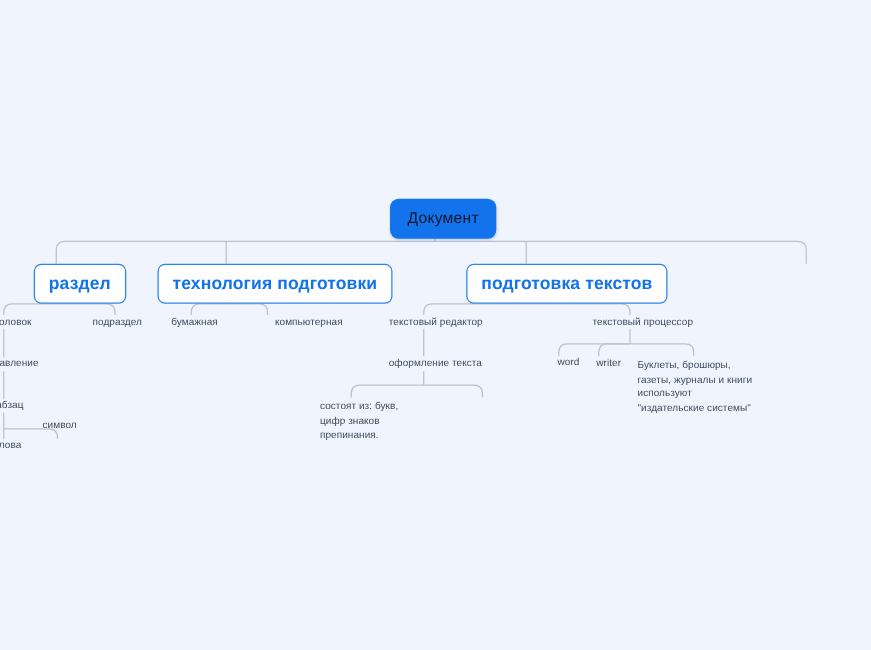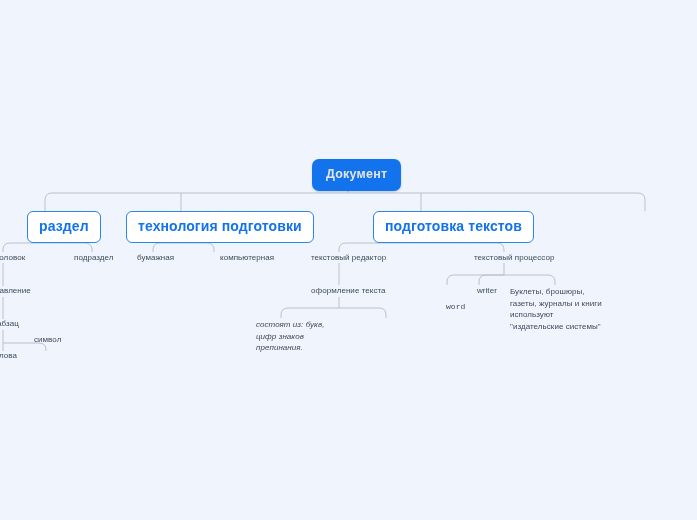--- a/index.html
+++ b/index.html
@@ -26,22 +26,22 @@
     pointer-events: none;
   }
   .node {
     position: absolute;
     white-space: nowrap;
     line-height: 1.25;
   }
   
   .node.root {
     background: #1273ed;
-    color: #e5e5e5;
-    font-weight: bold;
+    color: #0f172a;
+    font-weight: normal;
     font-size: 12.5px;
     border-radius: 7px;
     padding: 8px 14px;
     letter-spacing: .2px;
     box-shadow: 0 1px 2px rgba(30,90,170,.25);
   }
   
   .node.main {
     background: #ffffff;
     color: #1273ed;
@@ -144,22 +144,22 @@
   <div class="node plain" style="left:-8px; top:286px;">главление</div>
 
   <div class="node plain" style="left:-3px; top:319px;">абзац</div>
 
   <div class="node plain" style="left:-5px; top:351px;">слова</div>
 
   <div class="node plain" style="left:34px; top:335px;">символ</div>
 
   <div class="node plain" style="left:311px; top:286px;">оформление текста</div>
 
-  <div class="node plain multi" style="left:256px; top:319px; width:72px;font-style:italic;">состоят из: букв, цифр знаков препинания.</div>
+  <div class="node plain multi" style="left:256px; top:319px; width:72px;">состоят из: букв, цифр знаков препинания.</div>
 
 
-  <div class="node plain" style="left:446px; top:302px;font-family:Liberation Mono, monospace;">word</div>
+  <div class="node plain" style="left:446px; top:285px;">word</div>
 
   <div class="node plain" style="left:477px; top:286px;">writer</div>
 
   <div class="node plain multi" style="left:510px; top:286px; width:94px;">Буклеты, брошюры, газеты, журналы и книги используют "издательские системы"</div>
 
 </div>
 
 </body></html>

